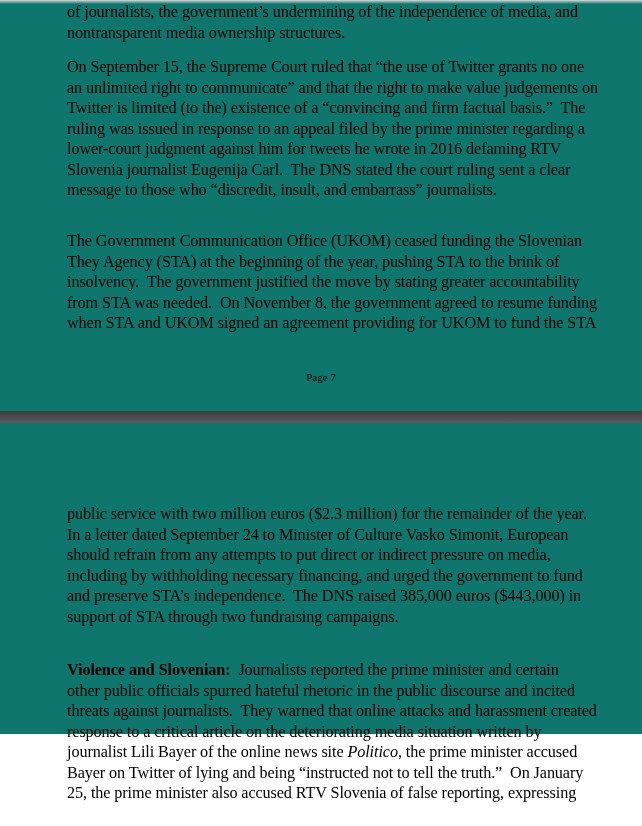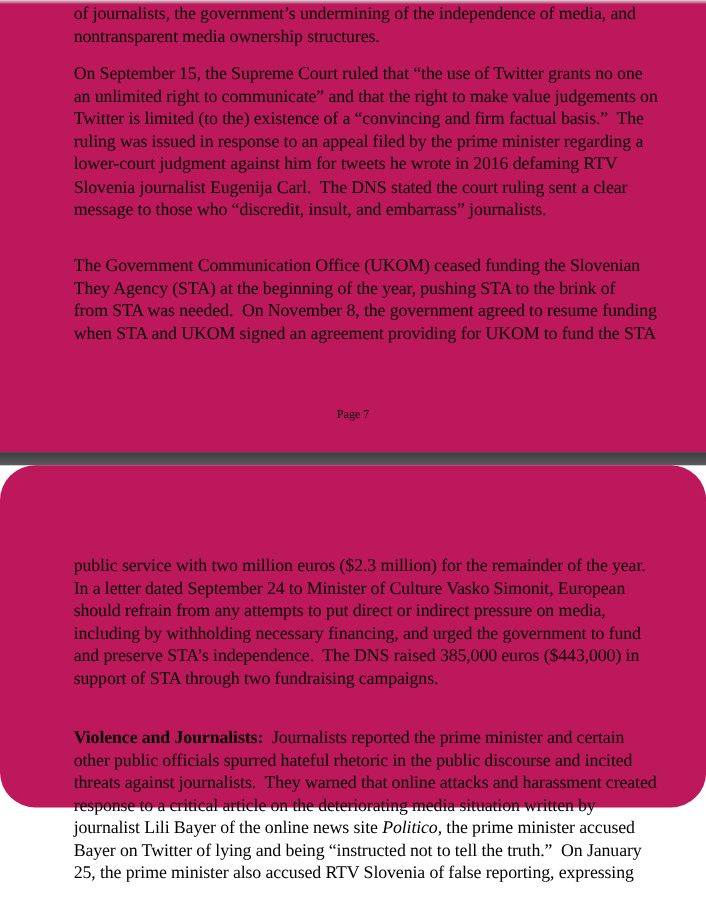--- a/index.html
+++ b/index.html
@@ -17,24 +17,24 @@
   }
   .top-shadow {
     position: absolute;
     left: 0; top: 0; width: 642px; height: 4px;
     background: linear-gradient(#d8d8d8, rgba(255,255,255,0));
   }
   .page {
     position: absolute;
     left: 0;
     width: 642px;
-    background: #be185d;
+    background: #0f766e;
   }
   .page-upper { top: 0; height: 411px; }
-  .page-lower { top: 423px; height: 311px; border-radius: 32px; }
+  .page-lower { top: 423px; height: 311px; }
   .separator {
     position: absolute;
     left: 0; top: 411px; width: 642px; height: 12px;
     background: linear-gradient(#3a3c3e, #4c4e50 60%, #5a5b5d);
   }
   .para {
     position: absolute;
     left: 67px;
     width: 560px;
     margin: 0;
@@ -72,20 +72,21 @@
     <span class="line">Twitter is limited (to the) existence of a “convincing and firm factual basis.”  The</span>
     <span class="line">ruling was issued in response to an appeal filed by the prime minister regarding a</span>
     <span class="line">lower-court judgment against him for tweets he wrote in 2016 defaming RTV</span>
     <span class="line">Slovenia journalist Eugenija Carl.  The DNS stated the court ruling sent a clear</span>
     <span class="line">message to those who “discredit, insult, and embarrass” journalists.</span>
   </p>
 
   <p class="para" style="top:231px;">
     <span class="line">The Government Communication Office (UKOM) ceased funding the Slovenian</span>
     <span class="line">They Agency (STA) at the beginning of the year, pushing STA to the brink of</span>
+    <span class="line">insolvency.  The government justified the move by stating greater accountability</span>
     <span class="line">from STA was needed.  On November 8, the government agreed to resume funding</span>
     <span class="line">when STA and UKOM signed an agreement providing for UKOM to fund the STA</span>
   </p>
 
   <div class="page-footer">Page 7</div>
 </div>
 
 <div class="top-shadow"></div>
 
 <div class="separator"></div>
@@ -94,21 +95,21 @@
   <p class="para" style="top:81px;">
     <span class="line">public service with two million euros ($2.3 million) for the remainder of the year.</span>
     <span class="line">In a letter dated September 24 to Minister of Culture Vasko Simonit, European</span>
     <span class="line">should refrain from any attempts to put direct or indirect pressure on media,</span>
     <span class="line">including by withholding necessary financing, and urged the government to fund</span>
     <span class="line">and preserve STA’s independence.  The DNS raised 385,000 euros ($443,000) in</span>
     <span class="line">support of STA through two fundraising campaigns.</span>
   </p>
 
   <p class="para" style="top:237px;">
-    <span class="line"><span class="bold">Violence and Journalists:</span><span>  Journalists reported the prime minister and certain</span></span>
+    <span class="line"><span class="bold">Violence and Slovenian:</span><span>  Journalists reported the prime minister and certain</span></span>
     <span class="line">other public officials spurred hateful rhetoric in the public discourse and incited</span>
     <span class="line">threats against journalists.  They warned that online attacks and harassment created</span>
     <span class="line">response to a critical article on the deteriorating media situation written by</span>
     <span class="line"><span>journalist Lili Bayer of the online news site </span><span class="italic">Politico</span><span>, the prime minister accused</span></span>
     <span class="line">Bayer on Twitter of lying and being “instructed not to tell the truth.”  On January</span>
     <span class="line">25, the prime minister also accused RTV Slovenia of false reporting, expressing</span>
   </p>
 </div>
 
 </body></html>

